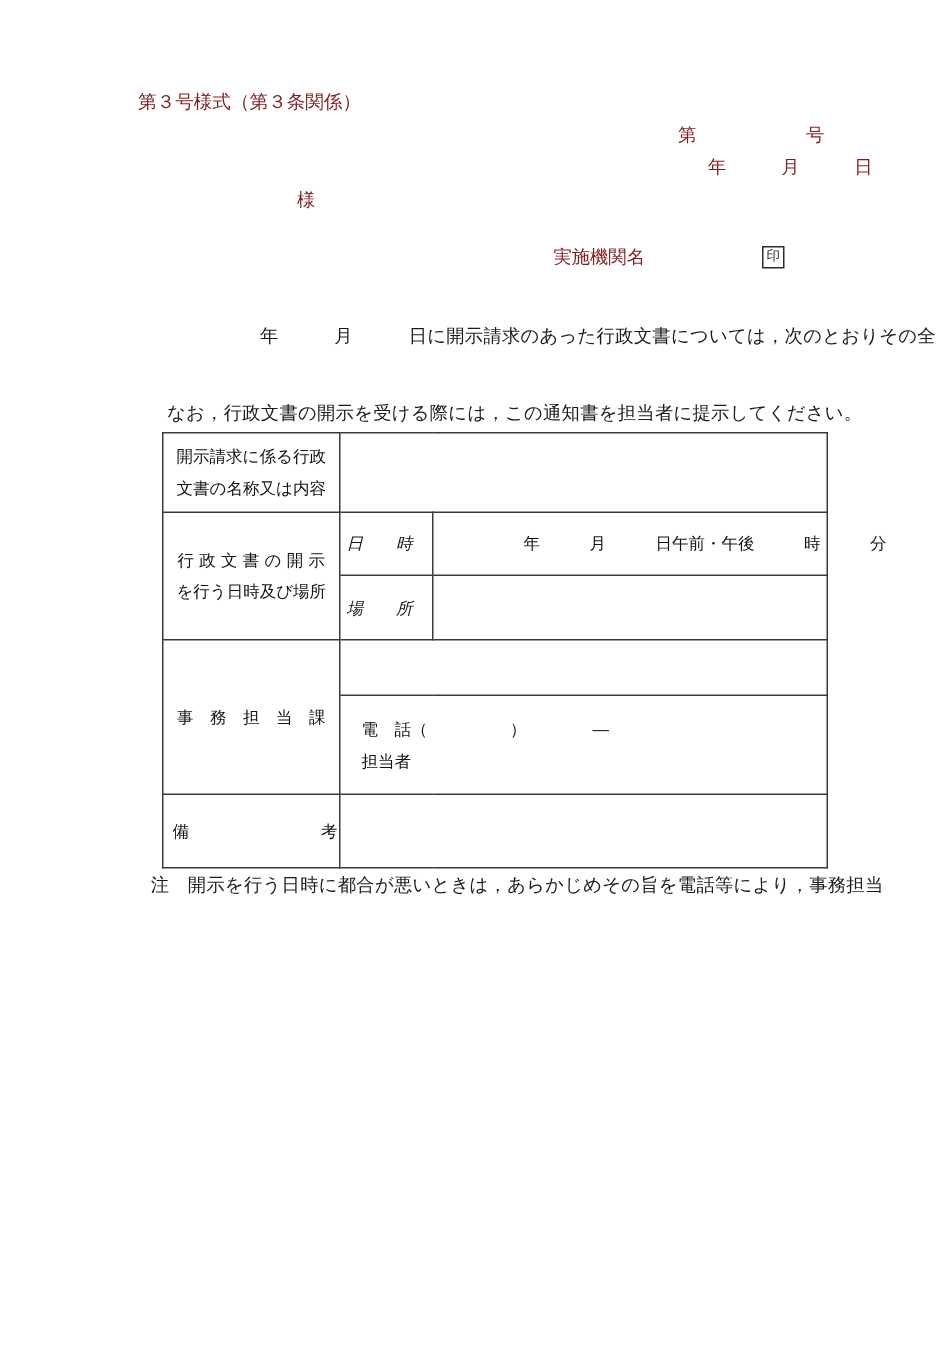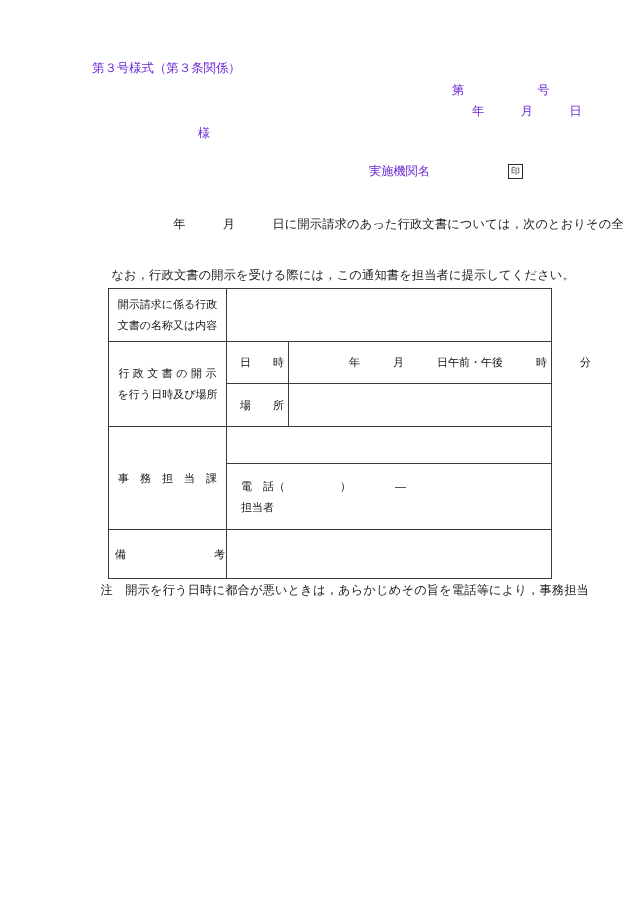--- a/index.html
+++ b/index.html
@@ -19,21 +19,21 @@
     overflow: hidden;
   }
   .abs { position: absolute; }
 
   
   .jp {
     font-family: "DejaVu Serif", "Liberation Serif", serif;
     font-size: 12.2px;
     line-height: 1.0;
     white-space: pre;
-    color: #6d28d9;
+    color: #7f1d1d;
   }
   .body-line {
     font-size: 12.2px;
     line-height: 21px;
     white-space: pre;
     letter-spacing: 0.2px;
   }
 
   
   #form-no {
@@ -109,22 +109,23 @@
   }
   .lbl-cell {
     text-align: center;
     padding: 0 6px !important;
     line-height: 19px;
   }
   .lbl-two-line {
     line-height: 21px;
   }
   .sub-lbl {
-    text-align: right;
+    text-align: left;
     padding: 0 4px !important;
+    font-style: italic;
   }
   .val-cell {
     padding: 0 8px !important;
   }
   .date-row {
     text-align: right;
     padding-left: 60px !important;
   }
   .contact-cell {
     padding: 6px 0 6px 14px !important;

